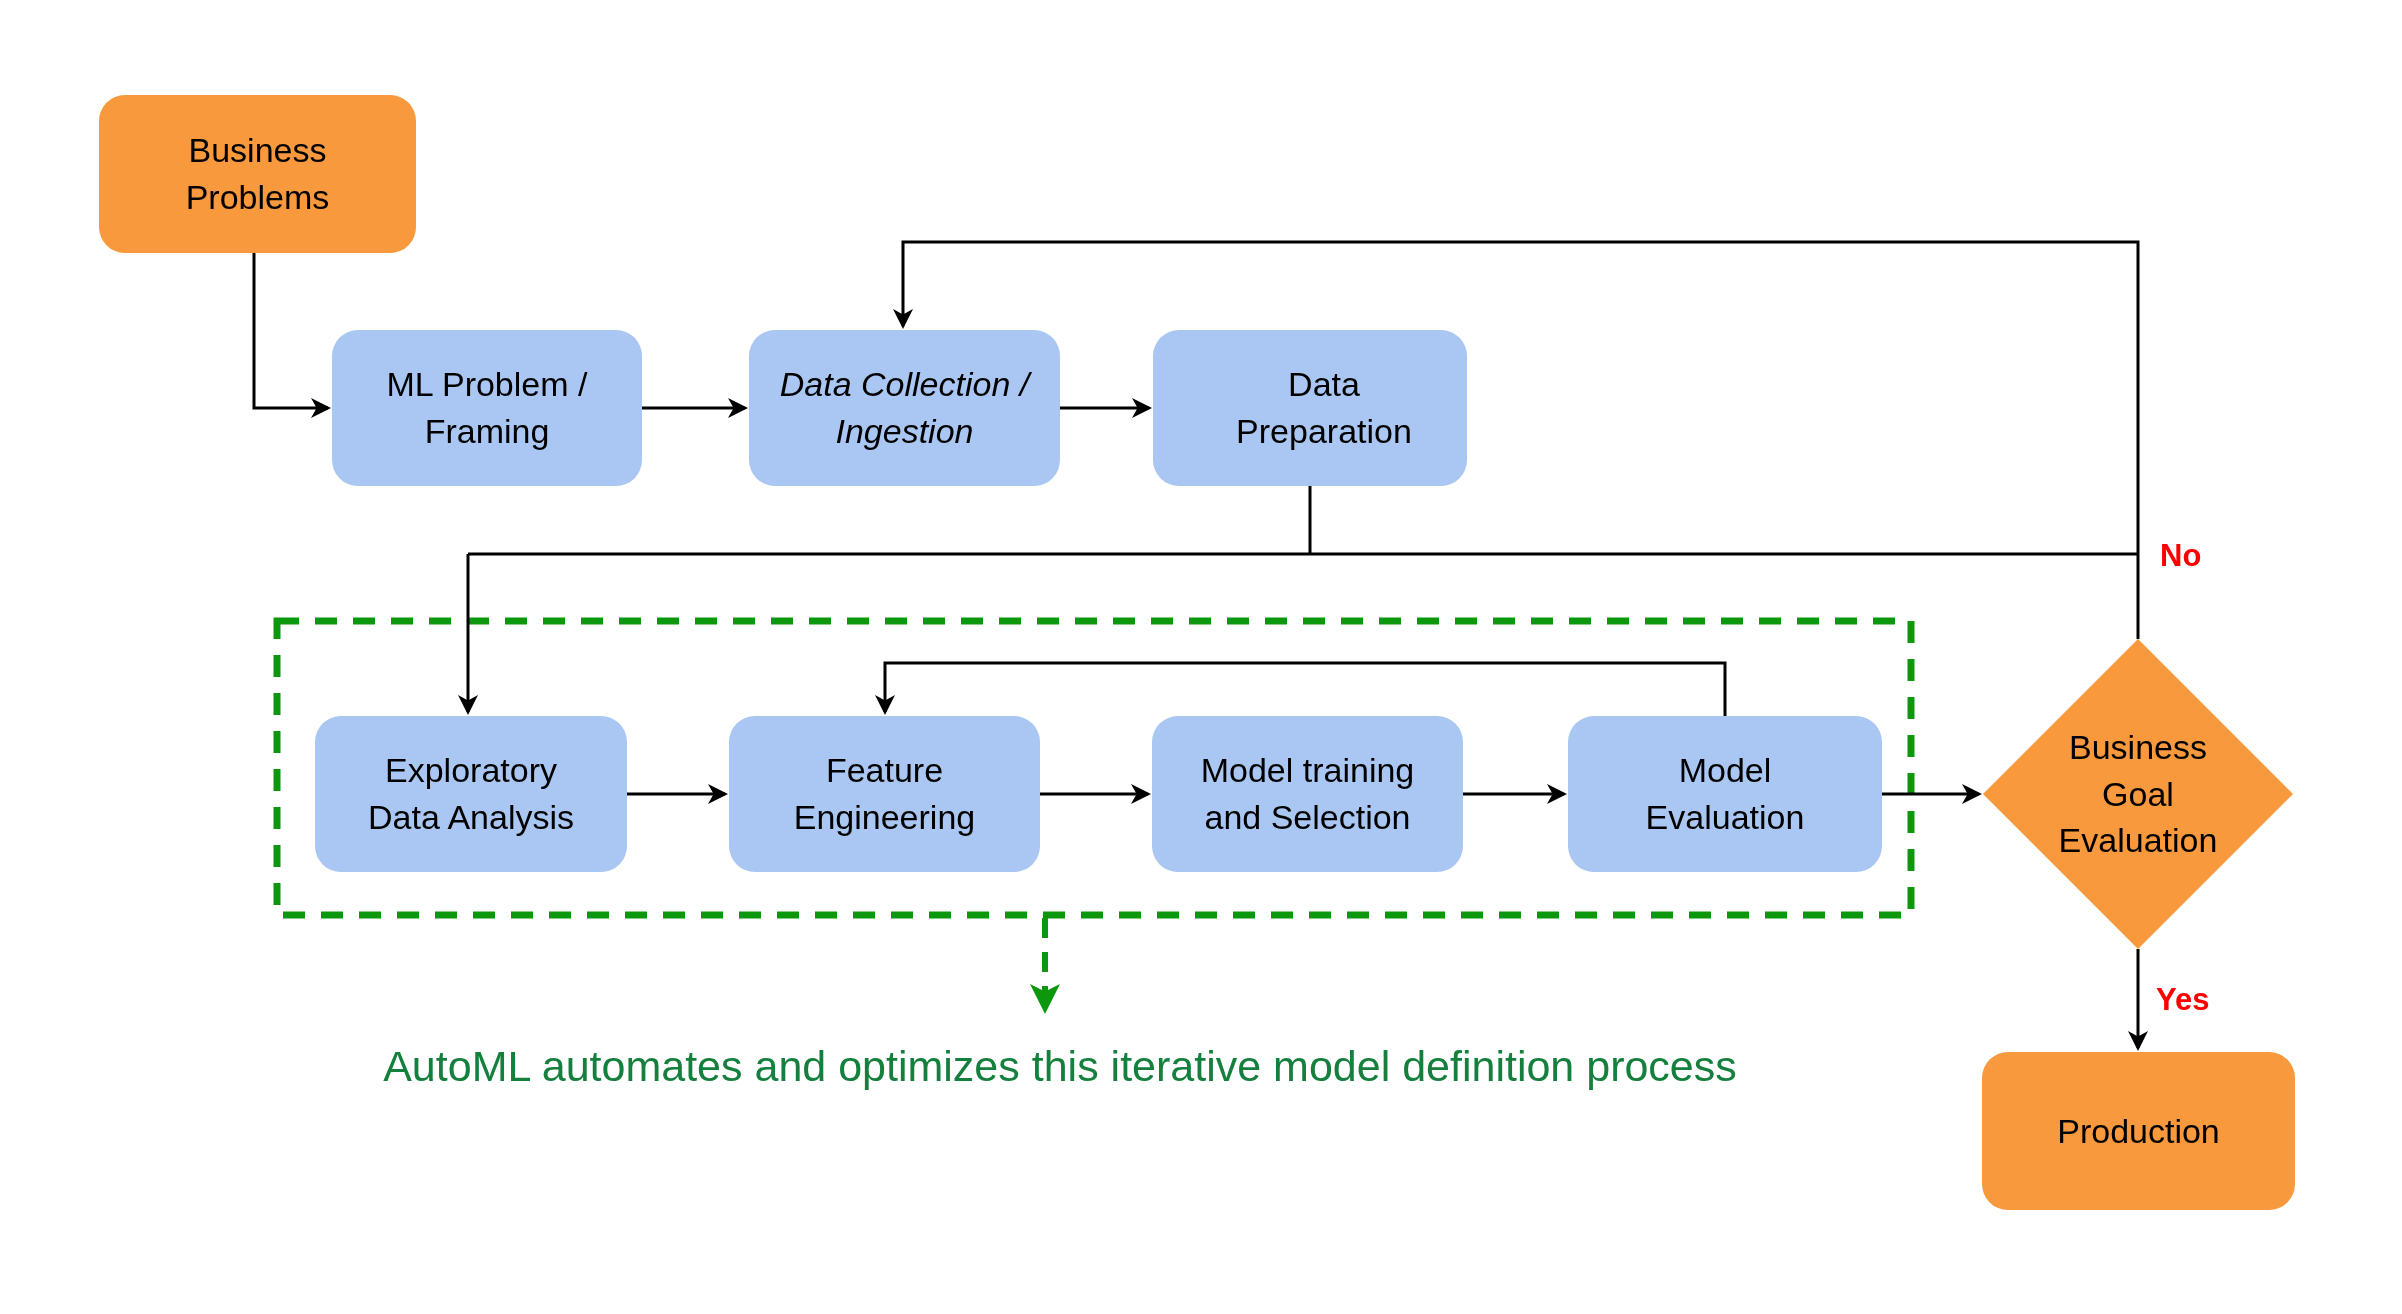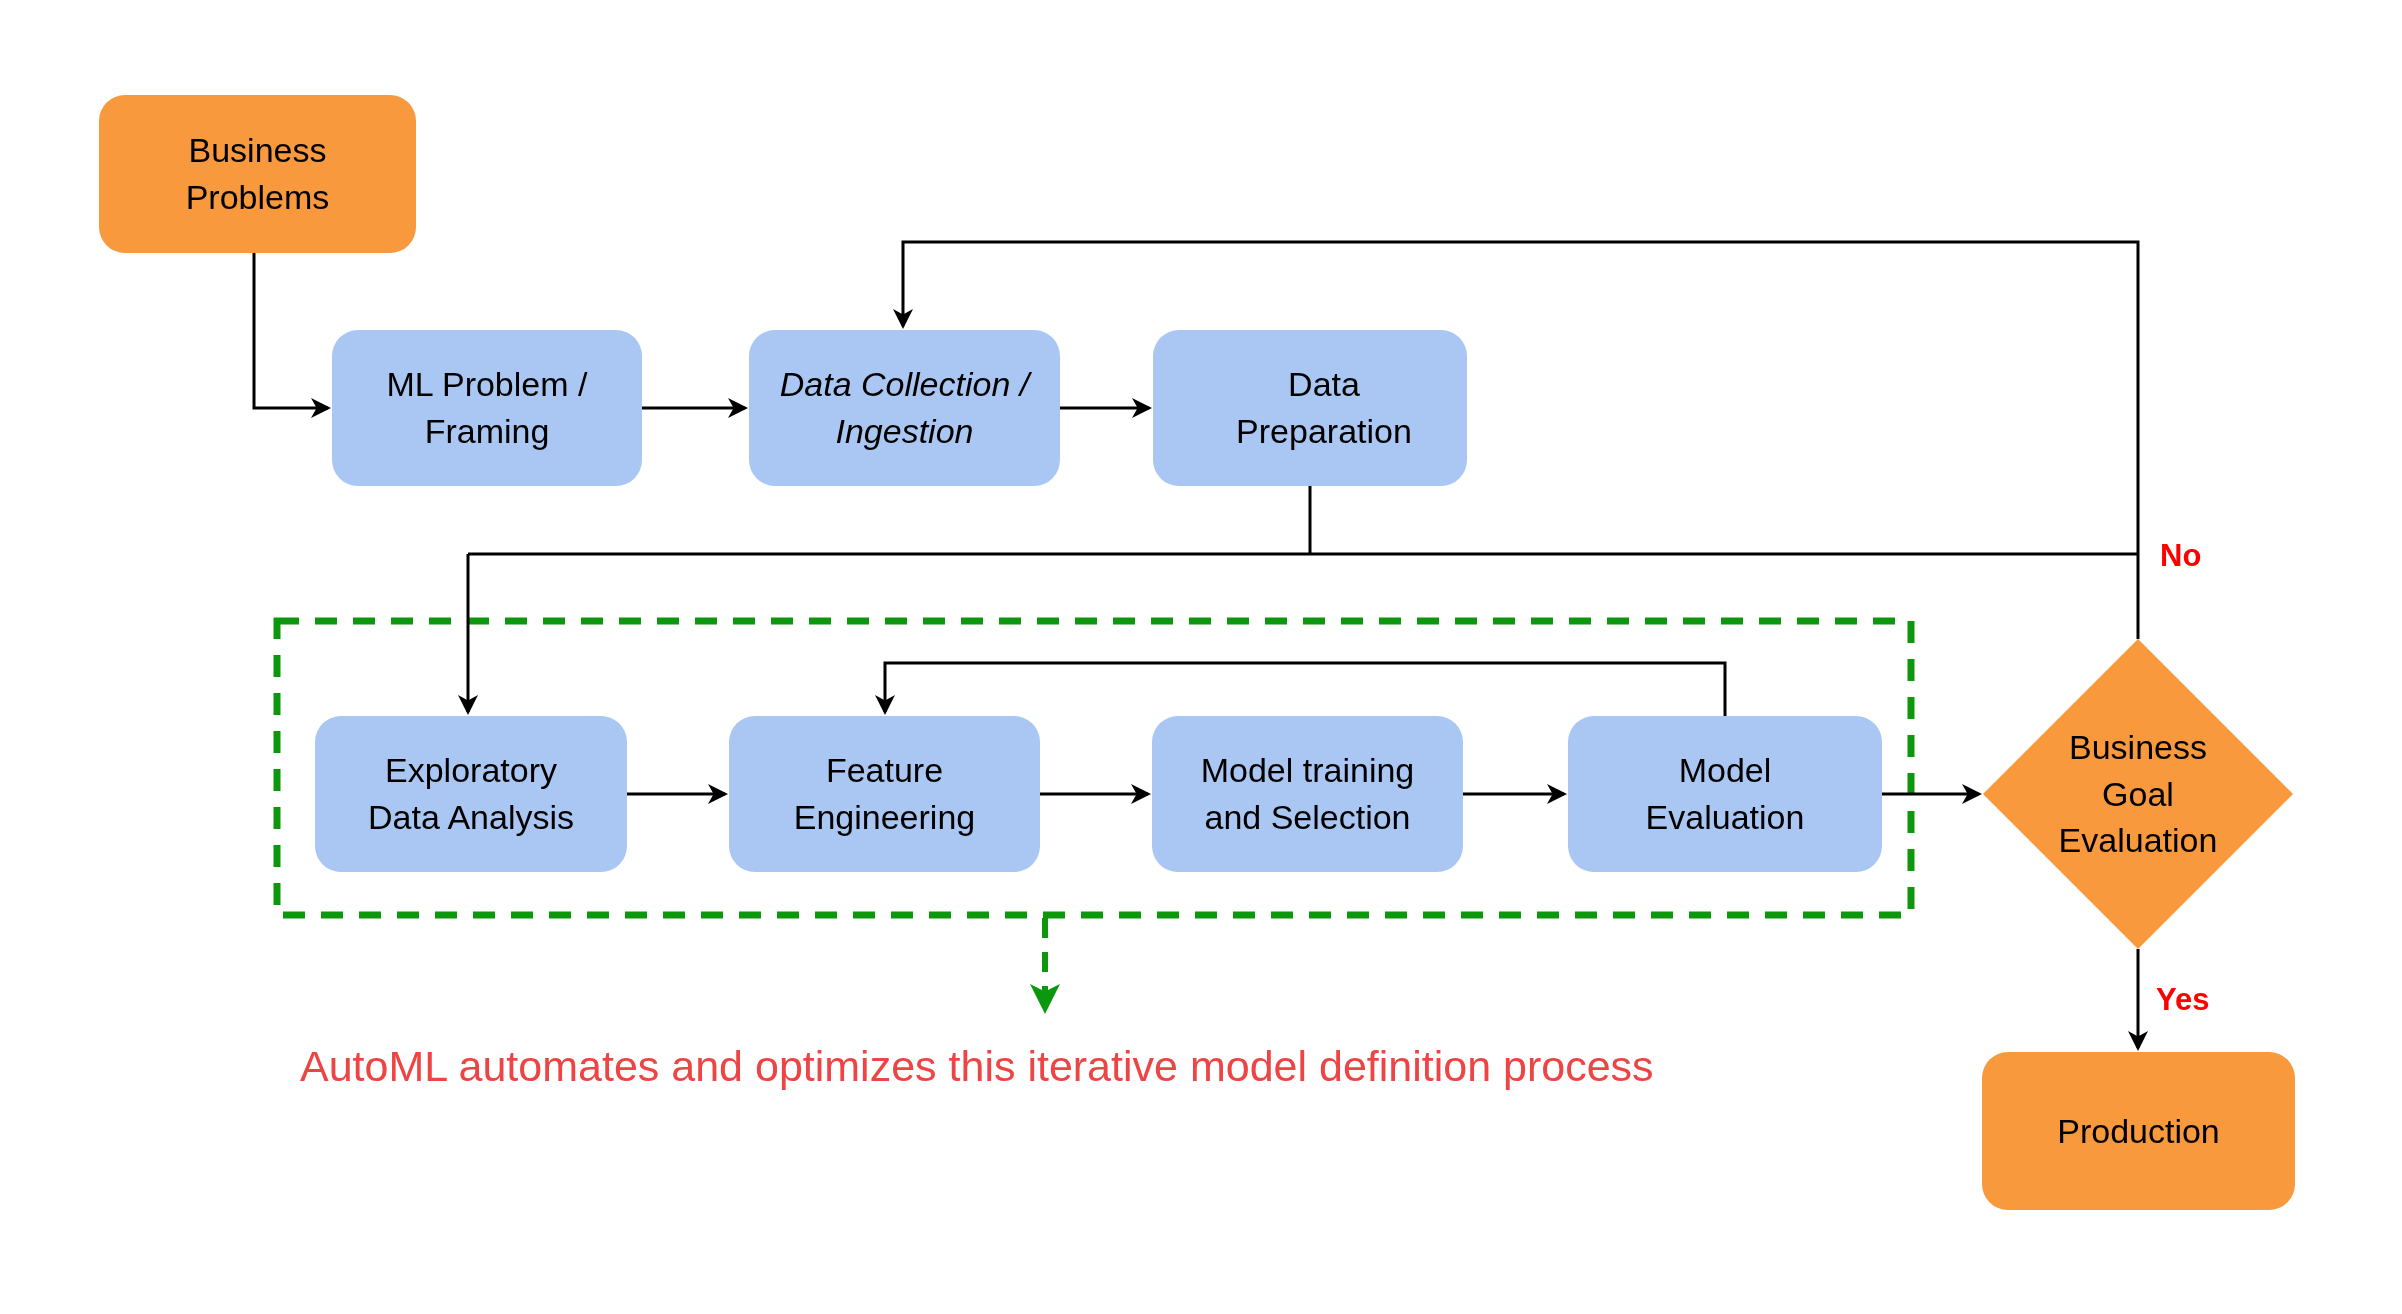--- a/index.html
+++ b/index.html
@@ -65,21 +65,22 @@
     font-size: 31px;
     font-weight: bold;
     white-space: nowrap;
     text-align: center;
   }
   .annotation {
     position: absolute;
     left: 300px;
     top: 1042px;
     width: 1520px;
-    color: #ef4444;
+    text-align: center;
+    color: #15803d;
     font-size: 43px;
     white-space: nowrap;
   }
 </style>
 </head>
 <body>
 
 <div class="canvas">
 
   <svg class="connectors" viewBox="0 0 2402 1314" xmlns="http://www.w3.org/2000/svg">

